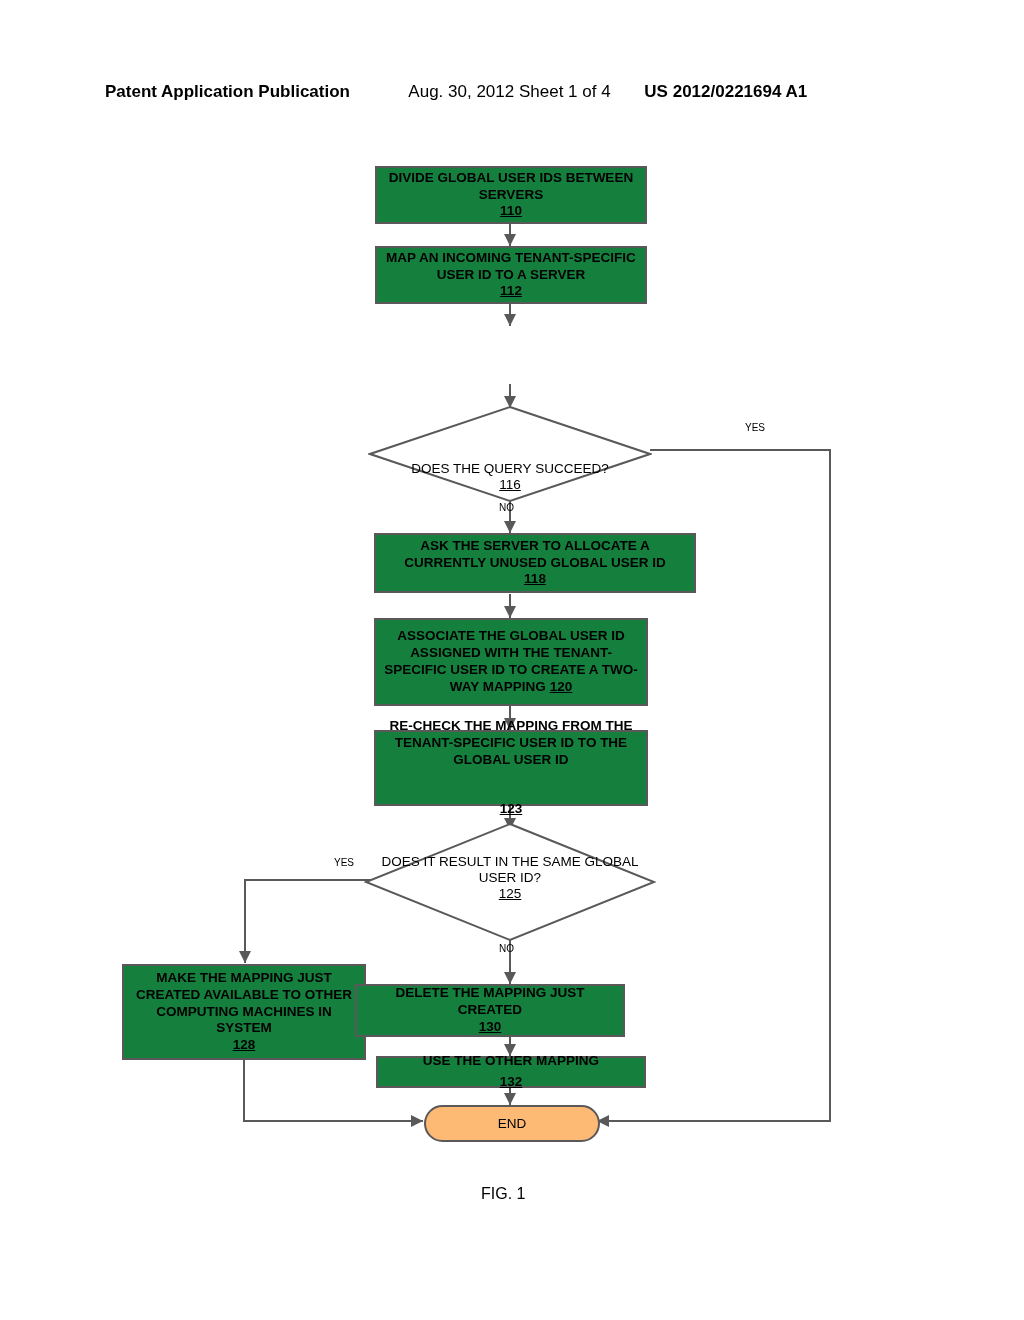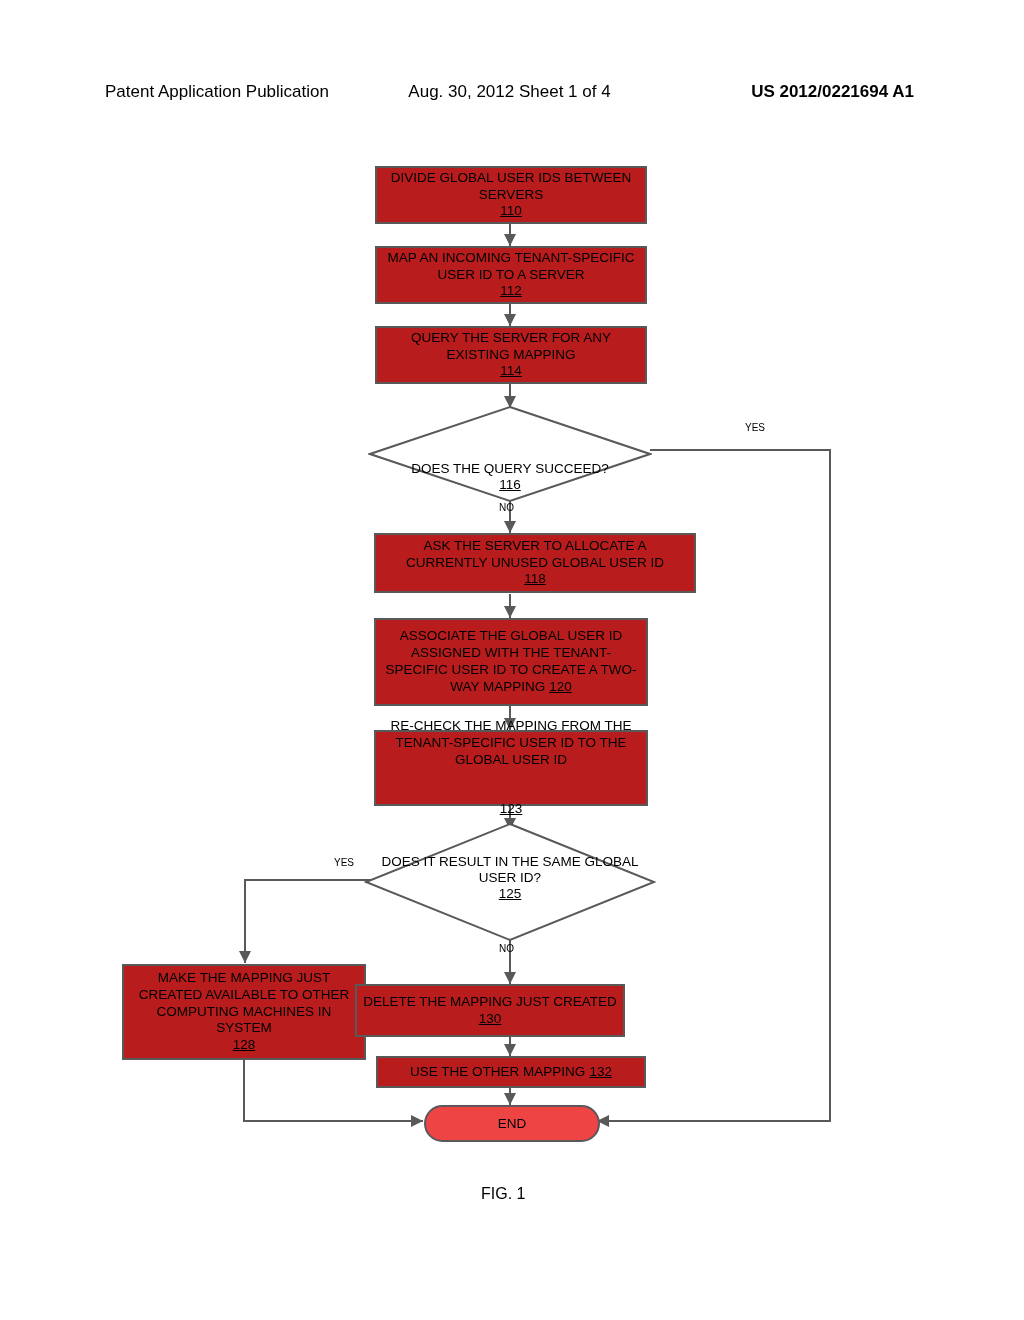--- a/index.html
+++ b/index.html
@@ -16,43 +16,44 @@
     position: absolute;
     top: 82px;
     left: 0;
     width: 100%;
     display: flex;
     justify-content: space-between;
     padding: 0 110px 0 105px;
     box-sizing: border-box;
     font-size: 17px;
   }
-  .header .left { font-weight: normal; flex:1; }
+  .header .left { font-weight: bold; flex:1; }
   .header .center { text-align: center; flex:1; }
-  .header .right { text-align: right; font-weight: bold; flex:1; }
+  .header .right { text-align: left; font-weight: bold; flex:1; }
   .canvas {
     position: absolute;
     top: 0;
     left: 0;
     width: 1024px;
     height: 1320px;
   }
   .box {
     position: absolute;
     border: 2px solid #5a5858;
-    background: #b91c1c;
+    background: #15803d;
     text-align: center;
     font-size: 13.5px;
     line-height: 1.25;
     display: flex;
     flex-direction: column;
     justify-content: center;
     align-items: center;
     box-sizing: border-box;
     padding: 7px 6px;
+    font-weight: bold;
   }
   .box .ref { text-decoration: underline; }
   .dtext {
     position: absolute;
     text-align: center;
     font-size: 13.5px;
     line-height: 1.2;
     width: 100%;
   }
   .dtext .ref { text-decoration: underline; }
@@ -63,21 +64,21 @@
   }
   .figcap {
     position: absolute;
     font-size: 16px;
     font-family: Arial, sans-serif;
   }
   .capsule {
     position: absolute;
     border: 2px solid #5a5858;
     border-radius: 999px;
-    background: #ef4444;
+    background: #fdba74;
     text-align:center;
     font-size:13.5px;
     display:flex;
     align-items:center;
     justify-content:center;
   }
   svg.lines {
     position:absolute;
     top:0; left:0;
     width:1024px;
@@ -125,24 +126,20 @@
   <div class="box" style="left:375px; top:166px; width:272px; height:58px;">
     <span>DIVIDE GLOBAL USER IDS BETWEEN SERVERS</span>
     <span class="ref">110</span>
   </div>
 
   <div class="box" style="left:375px; top:246px; width:272px; height:58px;">
     <span>MAP AN INCOMING TENANT-SPECIFIC USER ID TO A SERVER</span>
     <span class="ref">112</span>
   </div>
 
-  <div class="box" style="left:375px; top:326px; width:272px; height:58px;">
-    <span>QUERY THE SERVER FOR ANY EXISTING MAPPING</span>
-    <span class="ref">114</span>
-  </div>
 
   <svg style="position:absolute; left:368px; top:405px; width:284px; height:98px;" viewBox="0 0 284 98">
     <polygon points="142,2 282,49 142,96 2,49" fill="#fff" stroke="#5a5858" stroke-width="2"></polygon>
   </svg>
   <div class="dtext" style="left:368px; top:461px; width:284px;">
     <span>DOES THE QUERY SUCCEED?</span><br>
     <span class="ref">116</span>
   </div>
   <div class="label" style="left:745px; top:422px;">YES</div>
   <div class="label" style="left:499px; top:502px;">NO</div>
@@ -182,21 +179,21 @@
   <div class="box" style="left:122px; top:964px; width:244px; height:96px;">
     <span>MAKE THE MAPPING JUST CREATED AVAILABLE TO OTHER COMPUTING MACHINES IN SYSTEM</span>
     <span class="ref">128</span>
   </div>
 
   <div class="box" style="left:355px; top:984px; width:270px; height:53px;">
     <span>DELETE THE MAPPING JUST CREATED</span>
     <span class="ref">130</span>
   </div>
 
-  <div class="box" style="left:376px; top:1056px; width:270px; height:32px; flex-direction:row; gap:4px;">
+  <div class="box" style="left:376px; top:1056px; width:270px; height:32px; flex-direction:column; gap:4px;">
     <span>USE THE OTHER MAPPING </span>
       <span class="ref">132</span>
   </div>
 
   <div class="capsule" style="left:424px; top:1105px; width:172px; height:33px;">
     <span>END</span>
   </div>
 
   <div class="figcap" style="left:481px; top:1164px;margin-top:21px;">FIG. 1</div>
 

